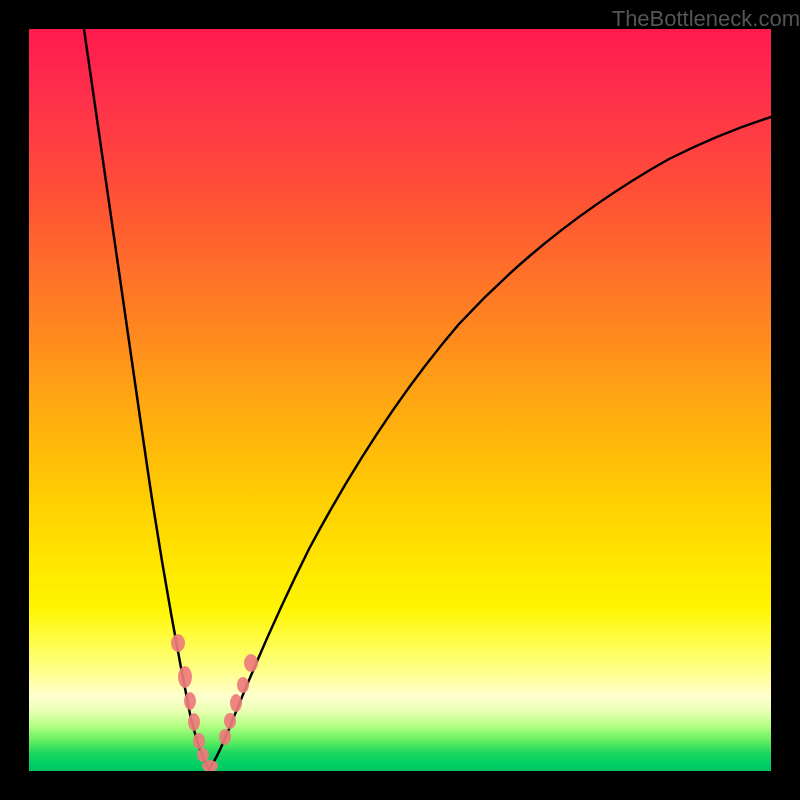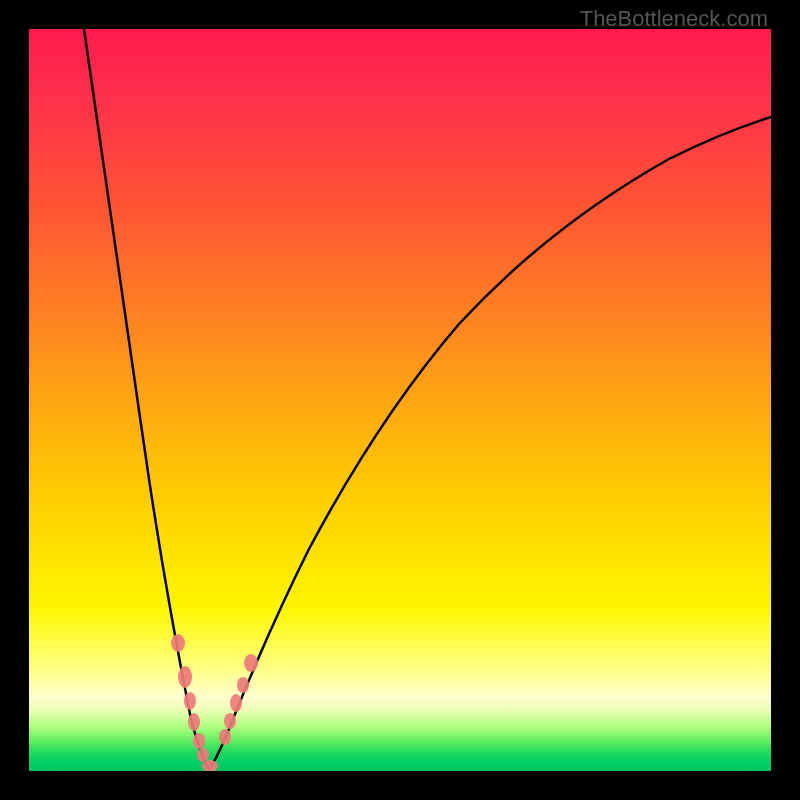--- a/index.html
+++ b/index.html
@@ -10,21 +10,21 @@
     body {
       width: 800px;
       height: 800px;
       background: #000;
       position: relative;
       font-family: Arial, sans-serif;
     }
     .watermark {
       position: absolute;
       top: 6px;
-      right: 32px;
+      right: 0;
       font-size: 22px;
       font-weight: 500;
       color: #555;
       z-index: 10;
     }
     .plot-area {
       position: absolute;
       left: 29px;
       top: 29px;
       width: 742px;

